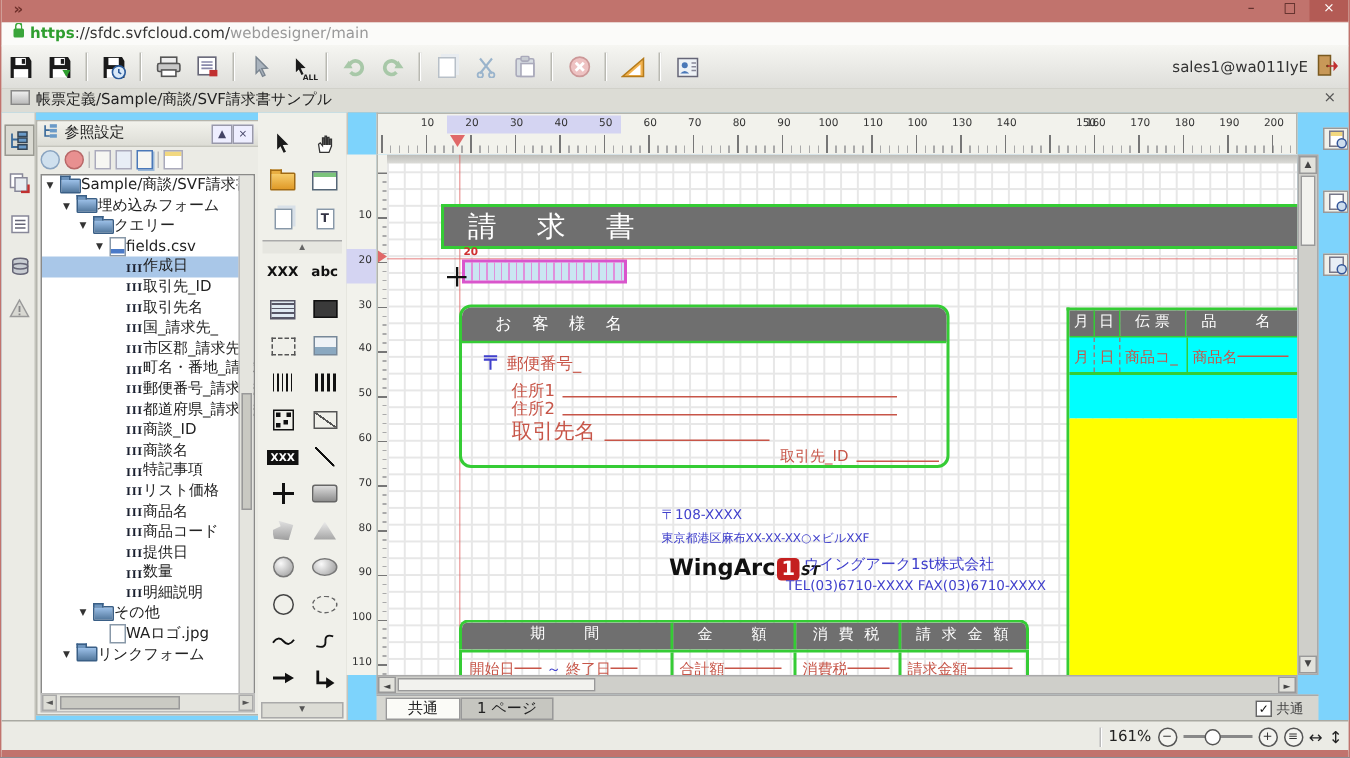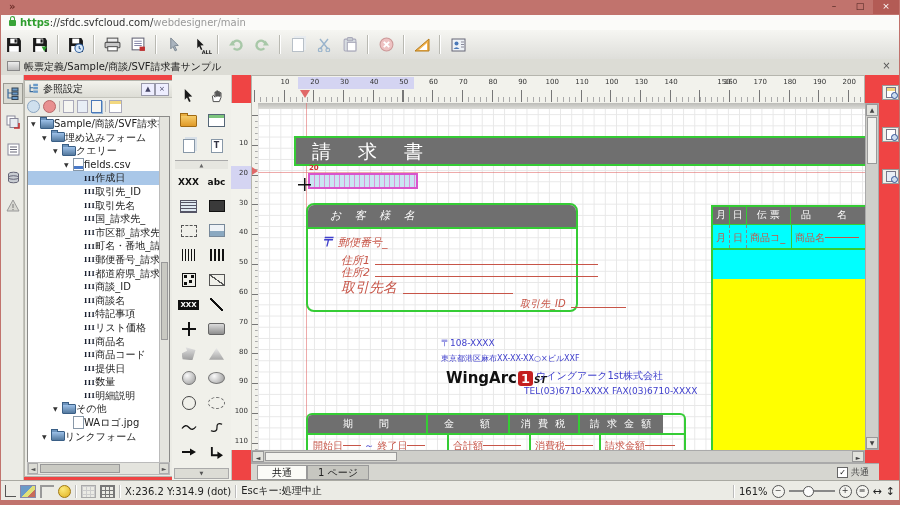--- a/index.html
+++ b/index.html
@@ -24,21 +24,21 @@
   #toolbar{position:absolute;left:0;top:30px;width:100%;height:29px;background:linear-gradient(#f6f6f2,#dededa);border-bottom:1px solid #a9a9a2;}
   .tbtn{float:left;width:24px;height:23px;margin:3px 1px;display:flex;align-items:center;justify-content:center;position:relative;}
   .tsep{float:left;width:1px;height:19px;margin:5px 4px;background:#b9b9b2;border-right:1px solid #fff;}
   .ovl{position:absolute;font-size:7px;font-weight:bold;}
   #user-area{position:absolute;right:6px;top:4px;height:22px;display:flex;align-items:center;gap:5px;font-size:10px;color:#333;}
   
   #doctab{position:absolute;left:0;top:59px;width:100%;height:16px;background:#dddDD6;background:#dcdcd5;border-bottom:1px solid #b0b0a8;font-size:10px;line-height:15px;}
   .dicon{display:inline-block;width:11px;height:8px;background:linear-gradient(#eee,#bbb);border:1px solid #888;margin:0 4px 0 6px;vertical-align:-1px;}
   #doctab-close{position:absolute;right:6px;top:1px;width:13px;height:13px;text-align:center;line-height:12px;color:#555;}
   
-  #main{position:absolute;left:0;top:75px;width:900px;height:405px;background:#ef4444;}
+  #main{position:absolute;left:0;top:75px;width:900px;height:405px;background:#7dd3fc;}
   
   #leftstrip{position:absolute;left:0;top:0;width:22px;height:100%;background:#ebebe5;border-right:1px solid #c4c4bc;}
   .lsbtn{position:absolute;left:2px;width:18px;height:19px;display:flex;align-items:center;justify-content:center;border:1px solid transparent;}
   .lsbtn.on{background:#dadad2;border:1px solid #9a9a92;}
   
   #refpanel{position:absolute;left:23px;top:5px;width:147px;bottom:3px;background:#ebebe5;border:1px solid #b5b5ad;}
   #rp-head{position:absolute;left:0;top:0;right:0;height:16px;background:linear-gradient(#f2f2ec,#ddddd6);border-bottom:1px solid #c4c4bc;font-size:10px;line-height:15px;}
   .rp-hbtn{position:absolute;top:2px;width:12px;height:11px;border:1px solid #99a;background:#eef;font-size:7px;line-height:10px;text-align:center;color:#446;}
   #rp-tools{position:absolute;left:2px;top:18px;right:2px;height:15px;display:flex;align-items:center;gap:3px;}
   .mi{width:11px;height:11px;border-radius:50%;}
@@ -118,21 +118,21 @@
     background-size:11.2px 11.2px;}
   #pageband{position:absolute;left:0;top:0;width:100%;height:6px;background:linear-gradient(#bcbcb8,#dcdcd8);}
   .guide-v{position:absolute;top:0;bottom:0;width:1px;background:rgba(224,100,100,.55);}
   .guide-h{position:absolute;left:0;right:0;height:1px;background:rgba(224,100,100,.55);}
   #form-title{position:absolute;left:36px;top:33px;width:573px;height:30px;background:#6f6f6f;border:2px solid #35cc35;box-sizing:border-box;color:#fff;font-size:19px;line-height:26px;padding-left:16px;letter-spacing:4px;}
   #newfield{position:absolute;left:50px;top:70px;width:110px;height:16px;border:2px solid #d955cc;box-sizing:border-box;background:repeating-linear-gradient(90deg,#cae6f2 0 4px,#e090dc 4px 5px);}
   #guide-badge{position:absolute;left:51px;top:61px;font-size:7px;color:#d03030;font-weight:bold;}
   #cross-cursor{position:absolute;left:40px;top:75px;width:13px;height:13px;
     background:linear-gradient(#111,#111) 0 6px/13px 1.5px no-repeat,linear-gradient(#111,#111) 6px 0/1.5px 13px no-repeat;}
   
-  #custbox{position:absolute;left:48px;top:100px;width:272px;height:109px;border:2px solid #35cc35;border-radius:8px;box-sizing:border-box;font-style:italic;}
+  #custbox{position:absolute;left:48px;top:100px;width:327px;height:109px;border:2px solid #35cc35;border-radius:8px;box-sizing:border-box;}
   #custhead{position:absolute;left:0;top:0;right:0;height:24px;background:#6f6f6f;border-radius:6px 6px 0 0;border-bottom:2px solid #35cc35;color:#fff;font-size:11px;line-height:22px;padding-left:22px;letter-spacing:5px;box-sizing:border-box;}
   .redtxt{color:#c75548;}
   .bluetxt{color:#4040cc;}
   .redline{position:absolute;height:1px;background:#c75548;}
   
   #sumtable{position:absolute;left:48px;top:310px;width:380px;height:40px;}
   #sumhead{display:flex;height:20px;border:2px solid #35cc35;border-bottom:none;border-radius:6px 6px 0 0;overflow:hidden;box-sizing:border-box;}
   .sumcell{background:#6f6f6f;color:#fff;font-size:10px;line-height:18px;text-align:center;letter-spacing:2px;border-right:2px solid #35cc35;box-sizing:border-box;}
   .sumcell:last-child{border-right:none;}
   #sumbody{display:flex;height:22px;border:2px solid #35cc35;border-top-width:2px;box-sizing:border-box;font-size:10px;}
@@ -295,20 +295,28 @@
       </div>
     <div class="tsep"></div>
     <div class="tbtn">
         <svg width="15" height="14" viewBox="0 0 15 14">
           <rect x="1" y="1" width="13" height="12" fill="#eef2f6" stroke="#667"></rect>
           <circle cx="5.5" cy="5.5" r="2" fill="#4a78b8"></circle>
           <path d="M2.5 11 Q5.5 7.5 8.5 11 Z" fill="#4a78b8"></path>
           <path d="M10 4 h3 M10 6.5 h3 M10 9 h3" stroke="#889" stroke-width="1"></path>
         </svg>
       </div>
+    <div id="user-area">
+      <span>sales1@wa011IyE</span>
+      <span><svg width="16" height="15" viewBox="0 0 16 15">
+            <rect x="2" y="1" width="8" height="13" fill="#c89858" stroke="#7a5a20"></rect>
+            <circle cx="8" cy="8" r="0.9" fill="#5a3a10"></circle>
+            <path d="M9 7.5 h4 V4.5 L16 8 L13 11.5 V8.5 H9 Z" fill="#c03030" transform="translate(-1 0)"></path>
+          </svg></span>
+    </div>
   </div>
 
   <div id="doctab">
     <span class="dicon"></span><span>帳票定義/Sample/商談/SVF請求書サンプル</span>
     <span id="doctab-close">×</span>
   </div>
 
   <div id="main">
 
     <div id="leftstrip">
@@ -691,21 +699,21 @@
         </div>
 
         <span class="abs bluetxt" style="left:183px;top:234px;font-size:9px;">〒108-XXXX</span>
         <span class="abs bluetxt" style="left:183px;top:250px;font-size:8px;">東京都港区麻布XX-XX-XX○×ビルXXF</span>
         <span class="abs" style="left:188px;top:266px;font-size:15px;font-weight:bold;color:#111;"><span>WingArc</span><span style="display:inline-block;background:#c42020;color:#fff;border-radius:3px;padding:0 3px;margin:0 1px;font-size:13px;">1</span><span style="font-size:9px;font-style:italic;">ST</span></span>
         <span class="abs bluetxt" style="left:278px;top:266px;font-size:10px;">ウイングアーク1st株式会社</span>
         <span class="abs bluetxt" style="left:266px;top:283px;font-size:9px;">TEL(03)6710-XXXX FAX(03)6710-XXXX</span>
 
         <div id="sumtable">
           <div id="sumhead">
-            <div class="sumcell" style="width:120px;">期　　間</div>
+            <div class="sumcell" style="width:141px;font-family:Liberation Mono, monospace;">期　　間</div>
             <div class="sumcell" style="width:82px;">金　　額</div>
             <div class="sumcell" style="width:70px;">消 費 税</div>
             <div class="sumcell" style="width:83px;">請 求 金 額</div>
           </div>
           <div id="sumbody">
             <div class="sbcell" style="width:141px;padding-left:5px;"><span class="redtxt">開始日</span><span class="rl" style="width:18px;"></span> <span class="bluetxt">～</span> <span class="redtxt">終了日</span><span class="rl" style="width:18px;"></span></div>
             <div class="sbcell" style="width:82px;padding-left:4px;"><span class="redtxt">合計額</span><span class="rl" style="width:38px;"></span></div>
             <div class="sbcell" style="width:70px;padding-left:4px;"><span class="redtxt">消費税</span><span class="rl" style="width:28px;"></span></div>
             <div class="sbcell" style="width:83px;padding-left:4px;"><span class="redtxt">請求金額</span><span class="rl" style="width:30px;"></span></div>
           </div>
@@ -757,33 +765,20 @@
       <div class="rcbtn" style="top:52px;">
           <span class="rc-page"></span>
         </div>
       <div class="rcbtn" style="top:94px;">
           <span class="rc-page" style="background:#e8eef6;"></span>
         </div>
     </div>
   </div>
 
   <div id="statusbar">
-    <div class="sl">
-      <span class="sic" style="width:10px;height:11px;border-left:1px solid #555;border-bottom:1px solid #555;"></span>
-      <span class="sic" style="width:14px;height:11px;border:1px solid #88a;background:linear-gradient(135deg,#6a9ac8 45%,#e0e078 45% 70%,#c86a5a 70%);"></span>
-      <span class="sic" style="width:12px;height:11px;border-left:2px solid #999;border-top:2px solid #999;"></span>
-      <span class="sic" style="width:11px;height:11px;border-radius:50%;background:radial-gradient(circle at 35% 30%,#fce97a,#e0b020);border:1px solid #a07810;"></span>
-      <span class="ssep"></span>
-      <span class="sic" style="width:13px;height:11px;border:1px solid #aaa;background-image:linear-gradient(to right,#ccc 1px,transparent 1px),linear-gradient(to bottom,#ccc 1px,transparent 1px);background-size:4px 4px;"></span>
-      <span class="sic" style="width:13px;height:11px;border:1px solid #777;background-image:linear-gradient(to right,#777 1px,transparent 1px),linear-gradient(to bottom,#777 1px,transparent 1px);background-size:4px 4px;"></span>
-      <span class="ssep"></span>
-      <span>X:236.2 Y:314.9  (dot)</span>
-      <span class="ssep"></span>
-      <span>Escキー:処理中止</span>
-    </div>
     <div id="zoomctl">
       <span class="ssep"></span>
       <span>161%</span>
       <span class="zbtn">−</span>
       <span id="ztrack">
           <span id="zknob"></span>
         </span>
       <span class="zbtn">+</span>
       <span class="zbtn">≡</span>
       <span style="font-size:11px;">↔</span>

